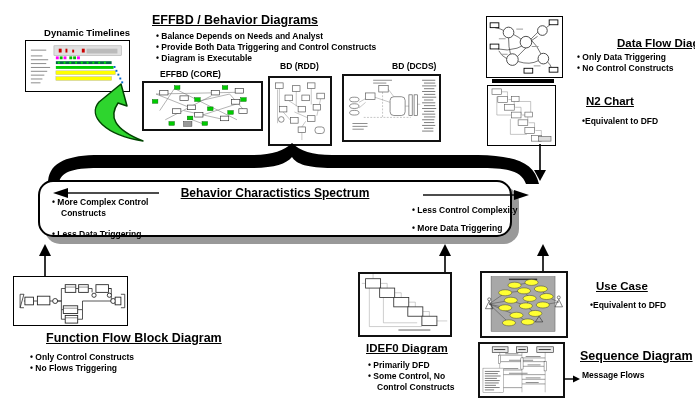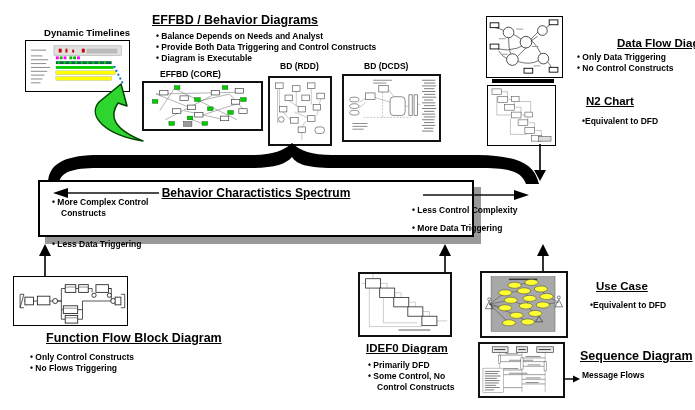--- a/index.html
+++ b/index.html
@@ -98,21 +98,21 @@
 
   <div class="abs h-underline h12" style="left:152px;top:13px;">EFFBD / Behavior Diagrams</div>
   <div class="abs blist" style="left:156px;top:31px;width:320px;">
     <div>• Balance Depends on Needs and Analyst</div>
     <div>• Provide Both Data Triggering and Control Constructs</div>
     <div>• Diagram is Executable</div>
   </div>
 
   <div class="abs lbl" style="left:160px;top:69px;">EFFBD (CORE)</div>
   <div class="abs lbl" style="left:280px;top:61px;">BD (RDD)</div>
-  <div class="abs lbl" style="left:352px;top:61px;padding-left:12px;">BD (DCDS)</div>
+  <div class="abs lbl" style="left:380px;top:61px;padding-left:12px;">BD (DCDS)</div>
 
   <svg class="abs thumb b2" style="left:142px;top:81px;" width="121" height="50" viewBox="0 0 121 50">
     <g stroke="#777" stroke-width="0.6">
       <line x1="10" y1="12" x2="50" y2="28"></line>
         <line x1="10" y1="12" x2="104" y2="10"></line>
       <line x1="30" y1="6" x2="98" y2="40"></line>
         <line x1="30" y1="6" x2="14" y2="30"></line>
       <line x1="55" y1="20" x2="90" y2="12"></line>
         <line x1="40" y1="30" x2="85" y2="40"></line>
       <line x1="60" y1="35" x2="100" y2="22"></line>
@@ -305,30 +305,30 @@
     <rect x="8.2" y="0" width="1.6" height="27" fill="#000"></rect>
     <polygon points="9,37 3,26 15,26" fill="#000"></polygon>
   </svg>
 
   <svg class="abs" style="left:40px;top:138px;" width="505" height="48" viewBox="0 0 505 48">
     <path d="M8,46 C8,26 24,18 54,17 L212,17 C232,17 244,13 252,5 C260,13 272,17 292,17
              L438,17 C476,18 494,24 499,46 L486,46 C481,32 466,30 438,30 L292,30
              C268,30 256,26 252,19 C246,26 234,30 212,30 L58,30 C32,30 20,34 19,46 Z" fill="#000"></path>
   </svg>
 
-  <div id="bar" class="abs" style="left:38px;top:180px;width:436px;height:57px;">
+  <div id="bar" class="abs" style="left:38px;top:180px;width:474px;height:57px;border-radius:15px;">
     <div id="bar-title" class="abs" style="left:0;top:4px;">Behavior Charactistics Spectrum</div>
 
     <svg class="abs" style="left:12px;top:5px;" width="110" height="12" viewBox="0 0 110 12">
       <polygon points="1,6 16,1 16,11" fill="#000"></polygon>
       <rect x="15" y="5.3" width="92" height="1.4" fill="#000"></rect>
     </svg>
     <div class="abs blist" style="left:12px;top:15px;width:132px;">
       <div class="hang">• More Complex Control Constructs</div>
-      <div class="hang" style="margin-top:20px;">• Less Data Triggering</div>
+      <div class="hang" style="margin-top:10px;">• Less Data Triggering</div>
     </div>
 
     <svg class="abs" style="left:378px;top:7px;" width="112" height="12" viewBox="0 0 112 12">
       <polygon points="111,6 96,1 96,11" fill="#000"></polygon>
       <rect x="5" y="5.3" width="92" height="1.4" fill="#000"></rect>
     </svg>
     <div class="abs blist" style="left:372px;top:23px;width:160px;">
       <div>• Less Control Complexity</div>
       <div style="margin-top:7px;">• More Data Triggering</div>
     </div>

